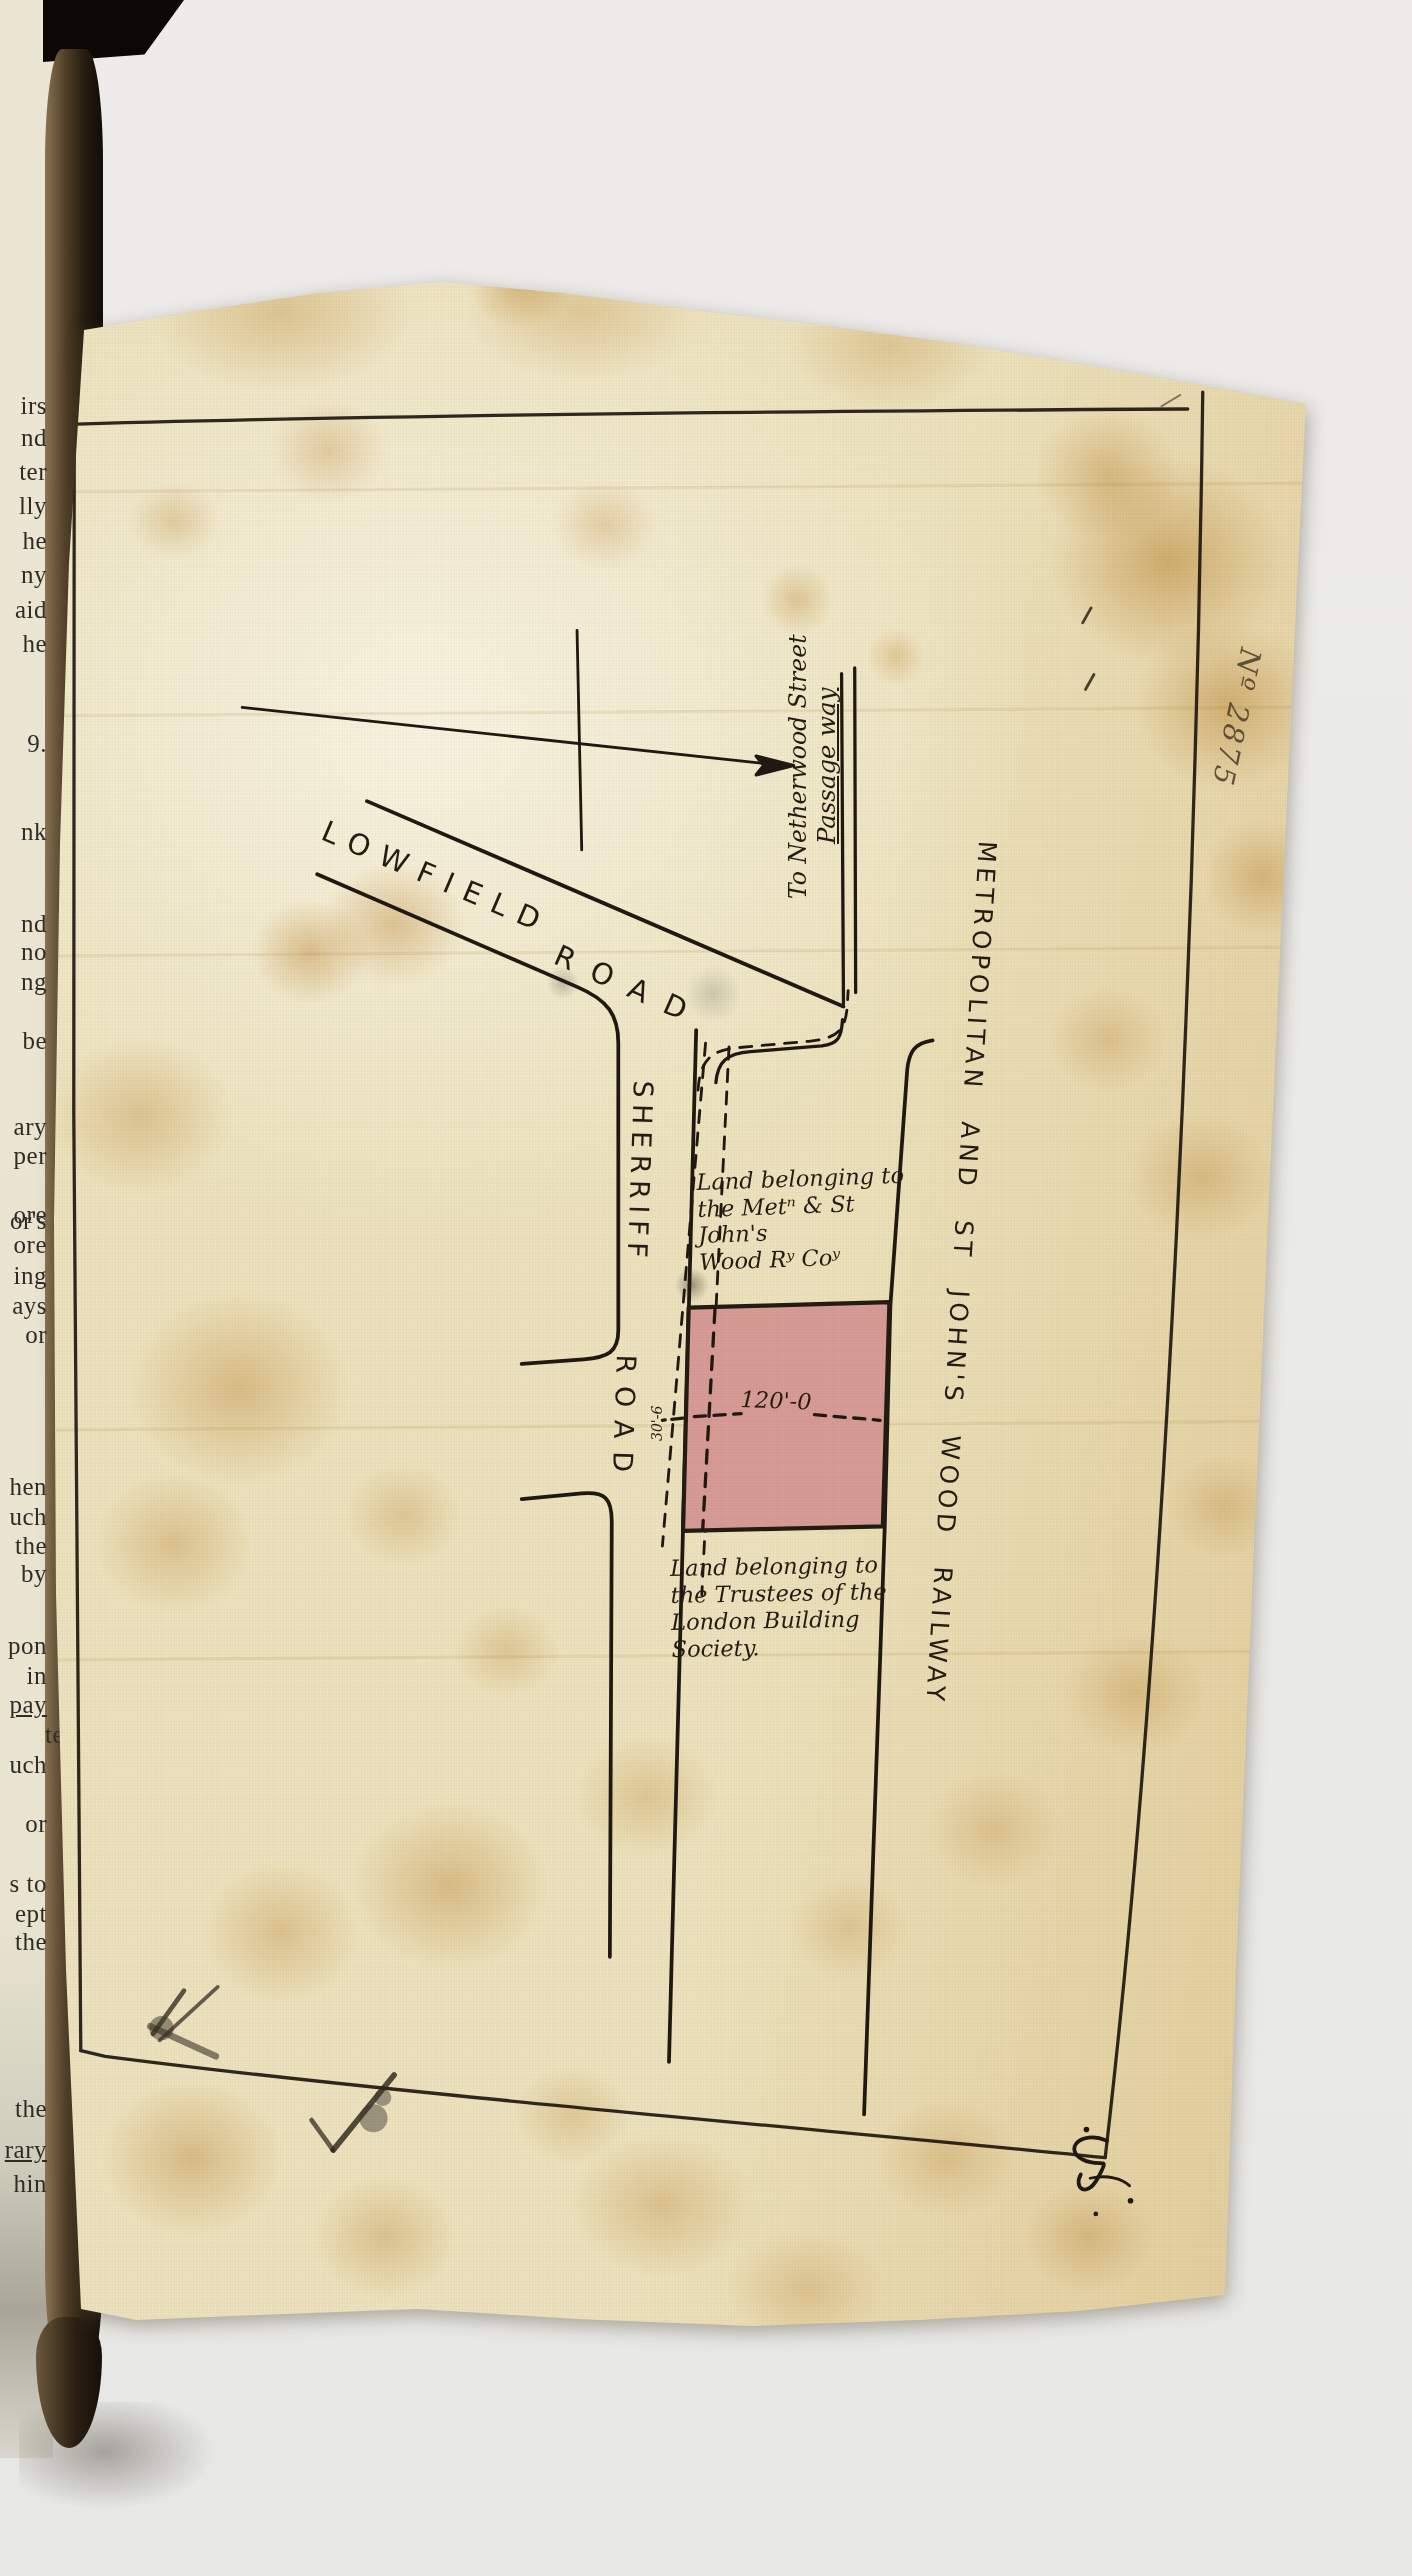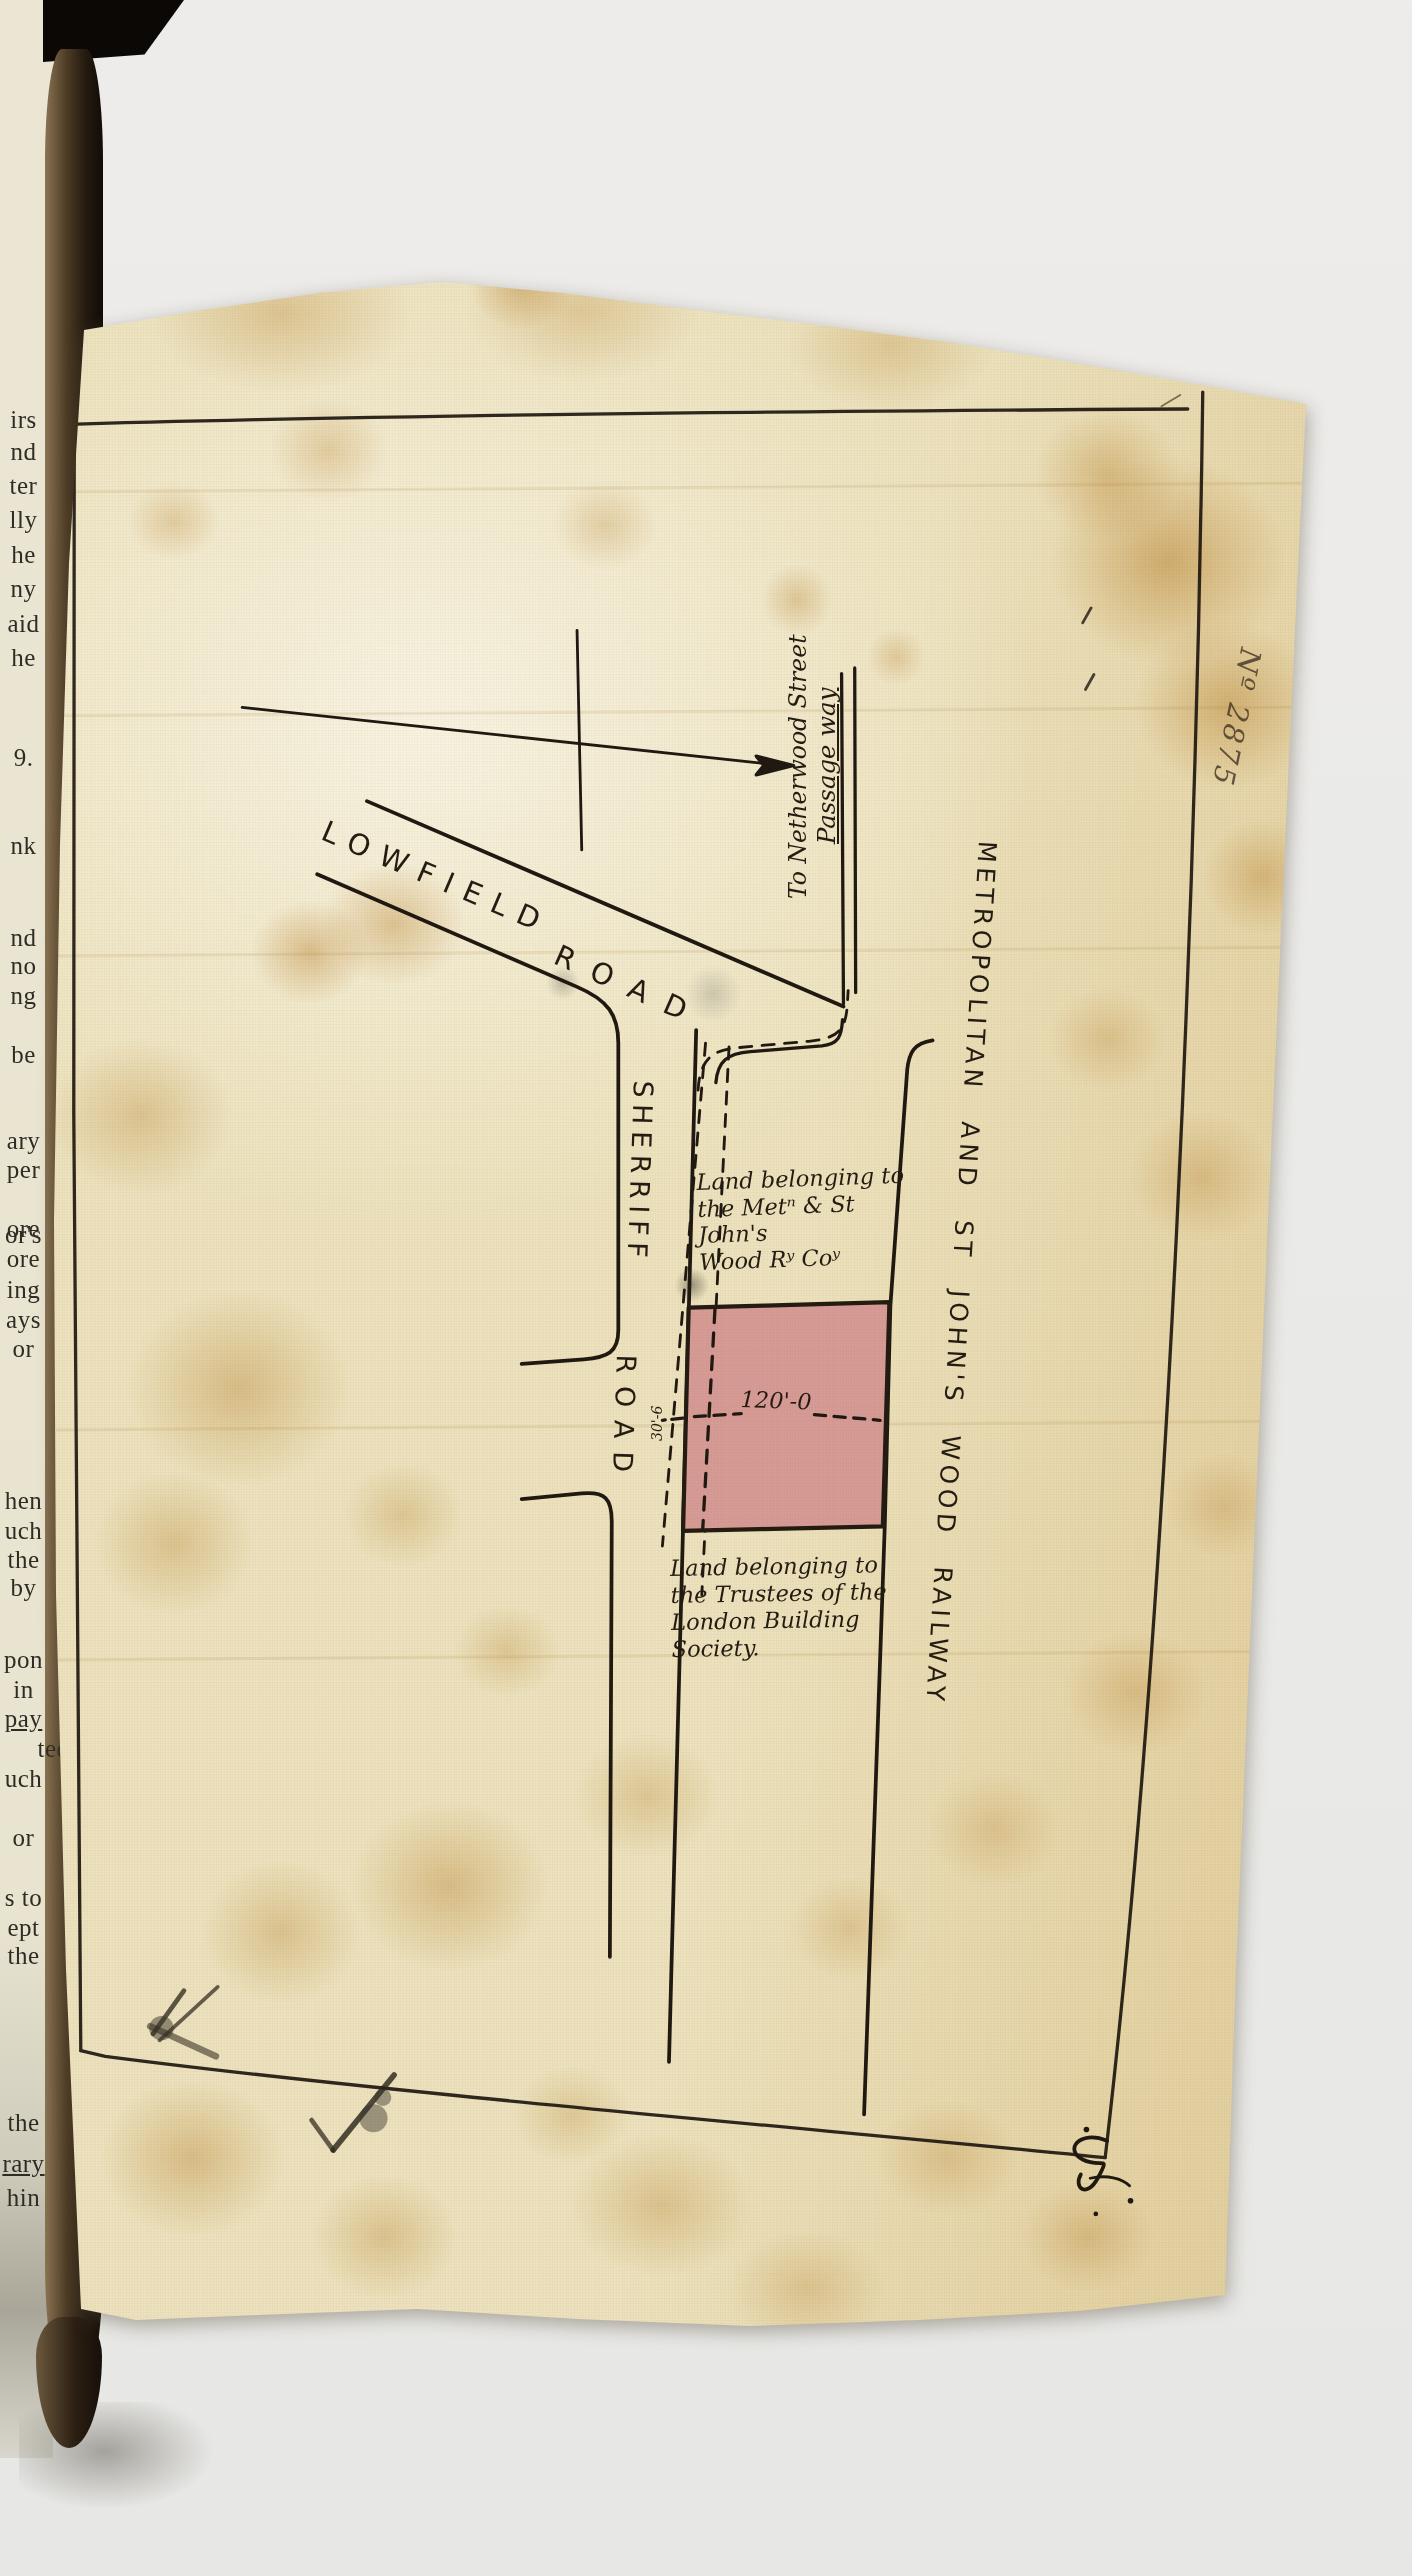--- a/index.html
+++ b/index.html
@@ -25,22 +25,22 @@
   .book-bottom-edge{
     position:absolute;left:36px;top:2317px;width:66px;height:131px;z-index:2;
     background:linear-gradient(to right,#6b583c,#2a1e12 60%,#17100a);
     border-radius:40% 40% 50% 50%/30% 30% 70% 70%;
   }
   .book-bottom-shadow{
     position:absolute;left:19px;top:2402px;width:244px;height:141px;z-index:1;
     background:radial-gradient(60% 55% at 35% 35%,rgba(110,106,96,.55),rgba(110,106,96,0) 75%);
   }
   .frag{
-    position:absolute;left:0;width:47px;text-align:center;z-index:3;
-    font:25px/1 "Liberation Serif",serif;color:#2f2c26;letter-spacing:0.5px;margin-top:14px;
+    position:absolute;left:0;width:47px;text-align:right;z-index:3;
+    font:25px/1 "Liberation Serif",serif;color:#2f2c26;letter-spacing:0.5px;
   }
   
   .sheet-wrap{position:absolute;inset:0;z-index:4;filter:drop-shadow(2.8px 6.6px 9.4px rgba(90,80,60,.45));}
   .sheet{
     position:absolute;inset:0;
     clip-path:polygon(84px 330px,197px 311px,319px 293px,441px 282px,563px 293px,694px 310px,
       826px 326px,947px 342px,1069px 362px,1184px 382px,1306px 404px,1300px 525px,1285px 844px,
       1268px 1220px,1252px 1595px,1236px 1970px,1225px 2295px,1079px 2311px,919px 2320px,
       750px 2326px,577px 2319px,417px 2309px,258px 2315px,136px 2320px,81px 2309px,66px 1970px,
       56px 1595px,54px 1220px,60px 844px,69px 563px);

